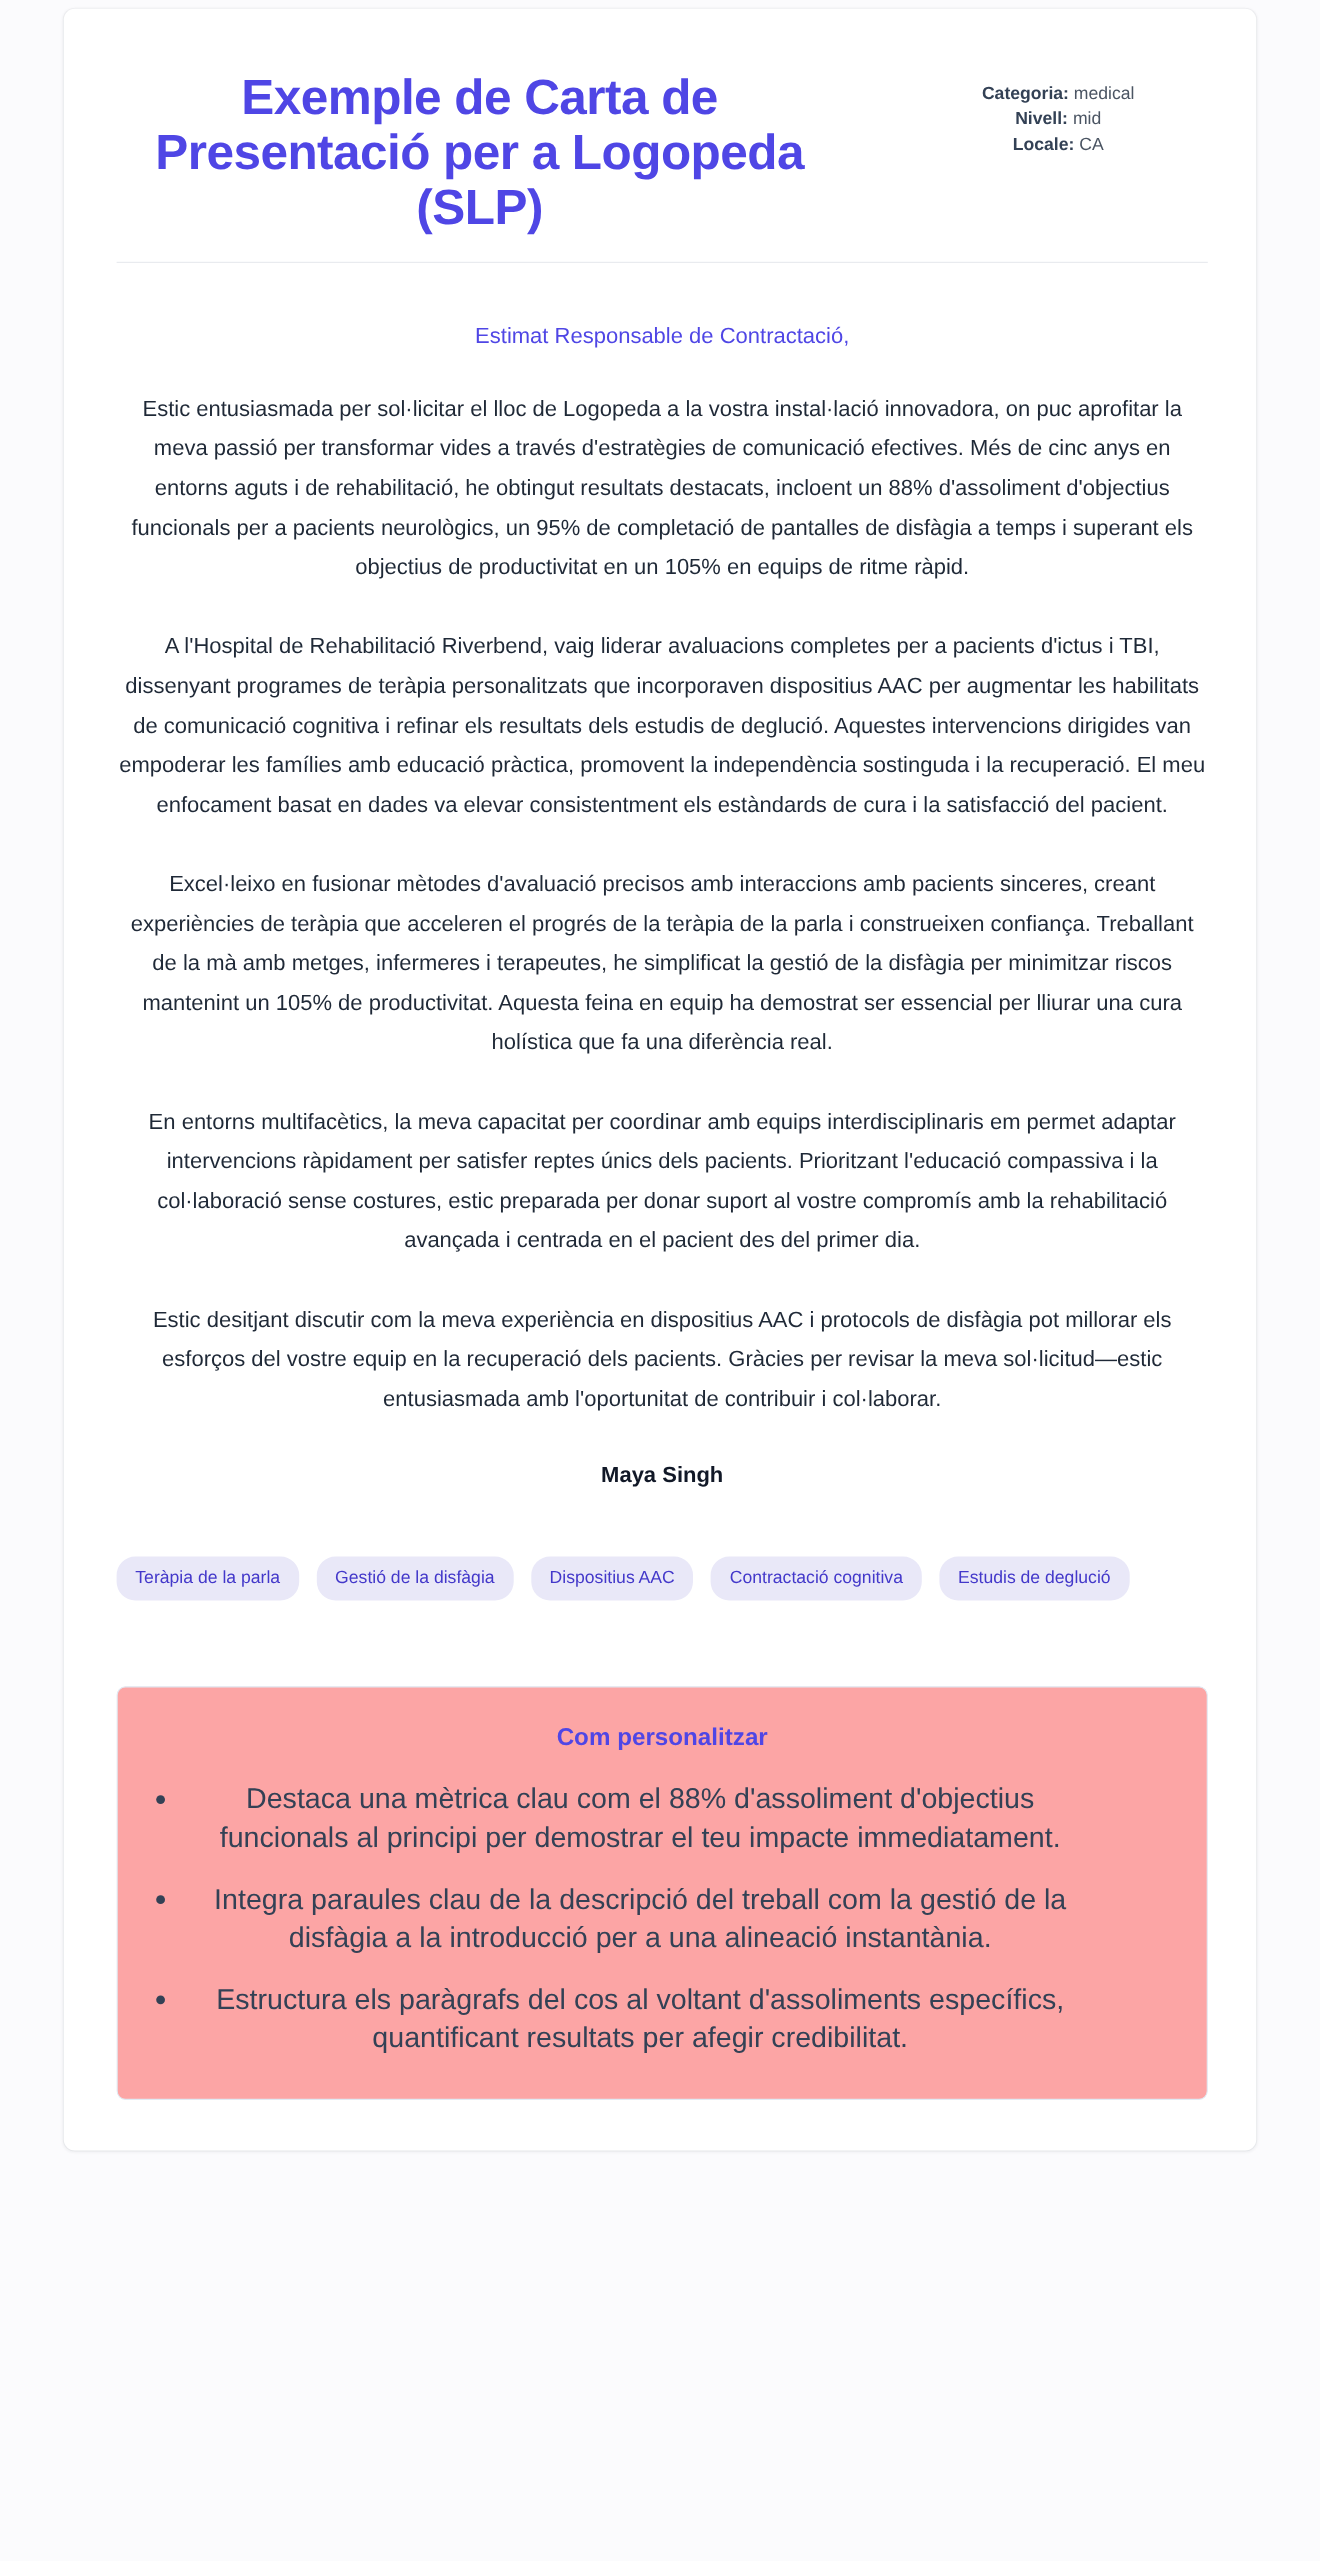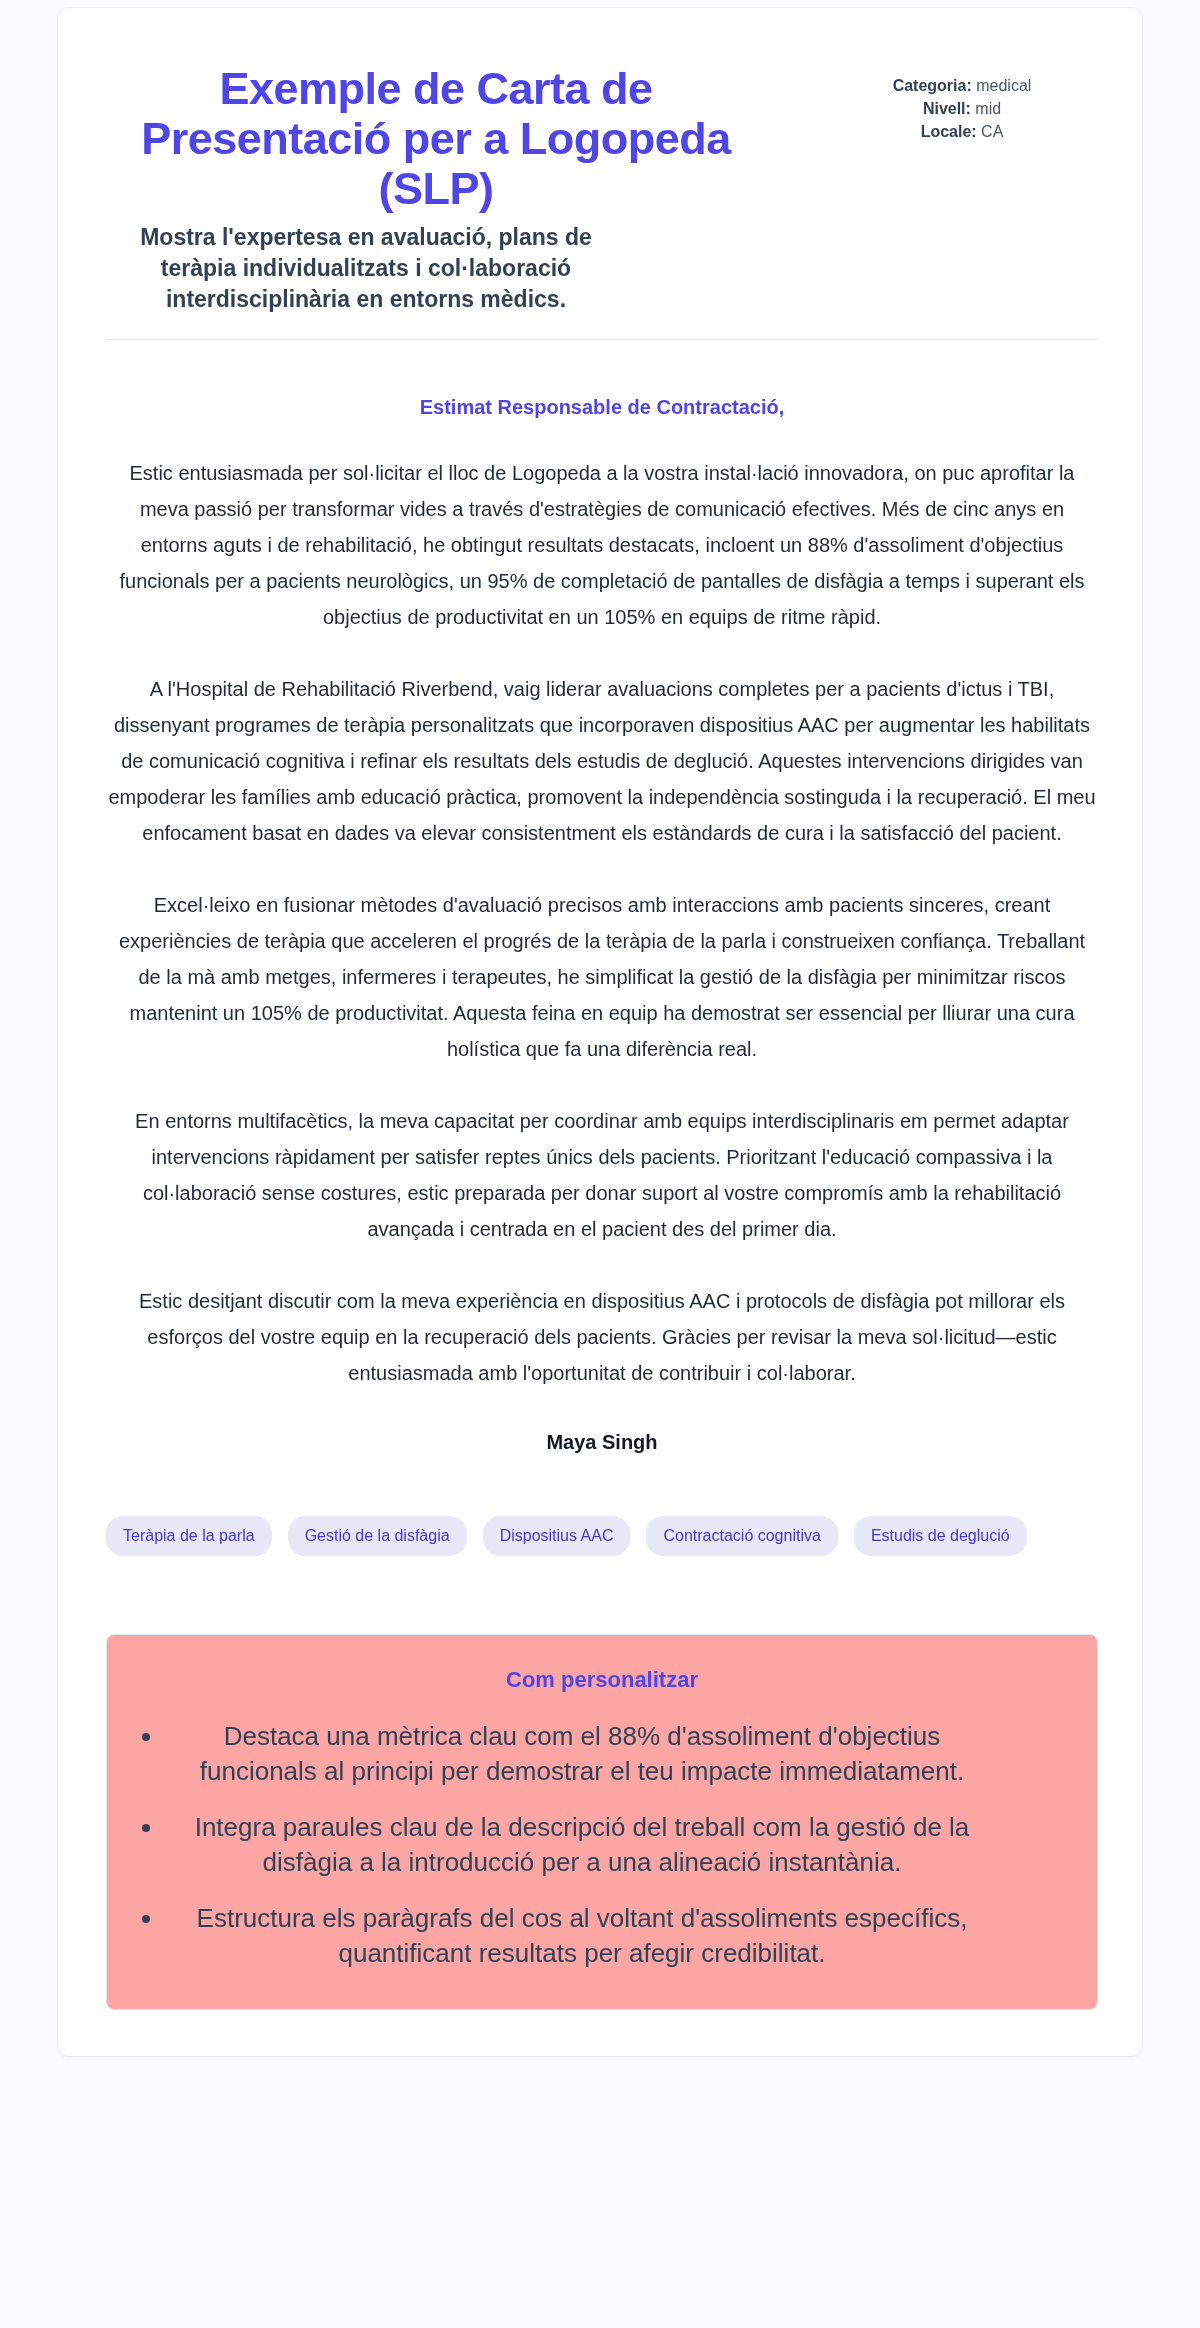--- a/index.html
+++ b/index.html
@@ -54,21 +54,21 @@
   .divider {
     border: none;
     border-top: 1px solid #e7e9ee;
     margin: 24px 0 0 0;
   }
 
   
   .greeting {
     margin-top: 56px;
     font-size: 20px;
-    font-weight: bold;
+    font-weight: normal;
     color: #4f46e5;
   }
   .letter-body { margin-top: 10px; }
   .letter-body p {
     margin: 20px 0 0 0;
     padding-top: 16px;
     font-size: 20px;
     line-height: 36px;
     color: #1f2937;
   }
@@ -130,21 +130,20 @@
   .tips-list li:last-child { margin-bottom: 0; }
 </style>
 </head>
 <body>
 
 <div class="card">
 
   <div class="header">
     <div class="header-left">
       <h1 class="doc-title">Exemple de Carta de Presentació per a Logopeda (SLP)</h1>
-      <div class="doc-subtitle">Mostra l'expertesa en avaluació, plans de teràpia individualitzats i col·laboració interdisciplinària en entorns mèdics.</div>
     </div>
     <div class="meta">
       <div class="meta-row">
         <span class="meta-label">Categoria:</span>
         <span class="meta-value">medical</span>
       </div>
       <div class="meta-row">
         <span class="meta-label">Nivell:</span>
         <span class="meta-value">mid</span>
       </div>

